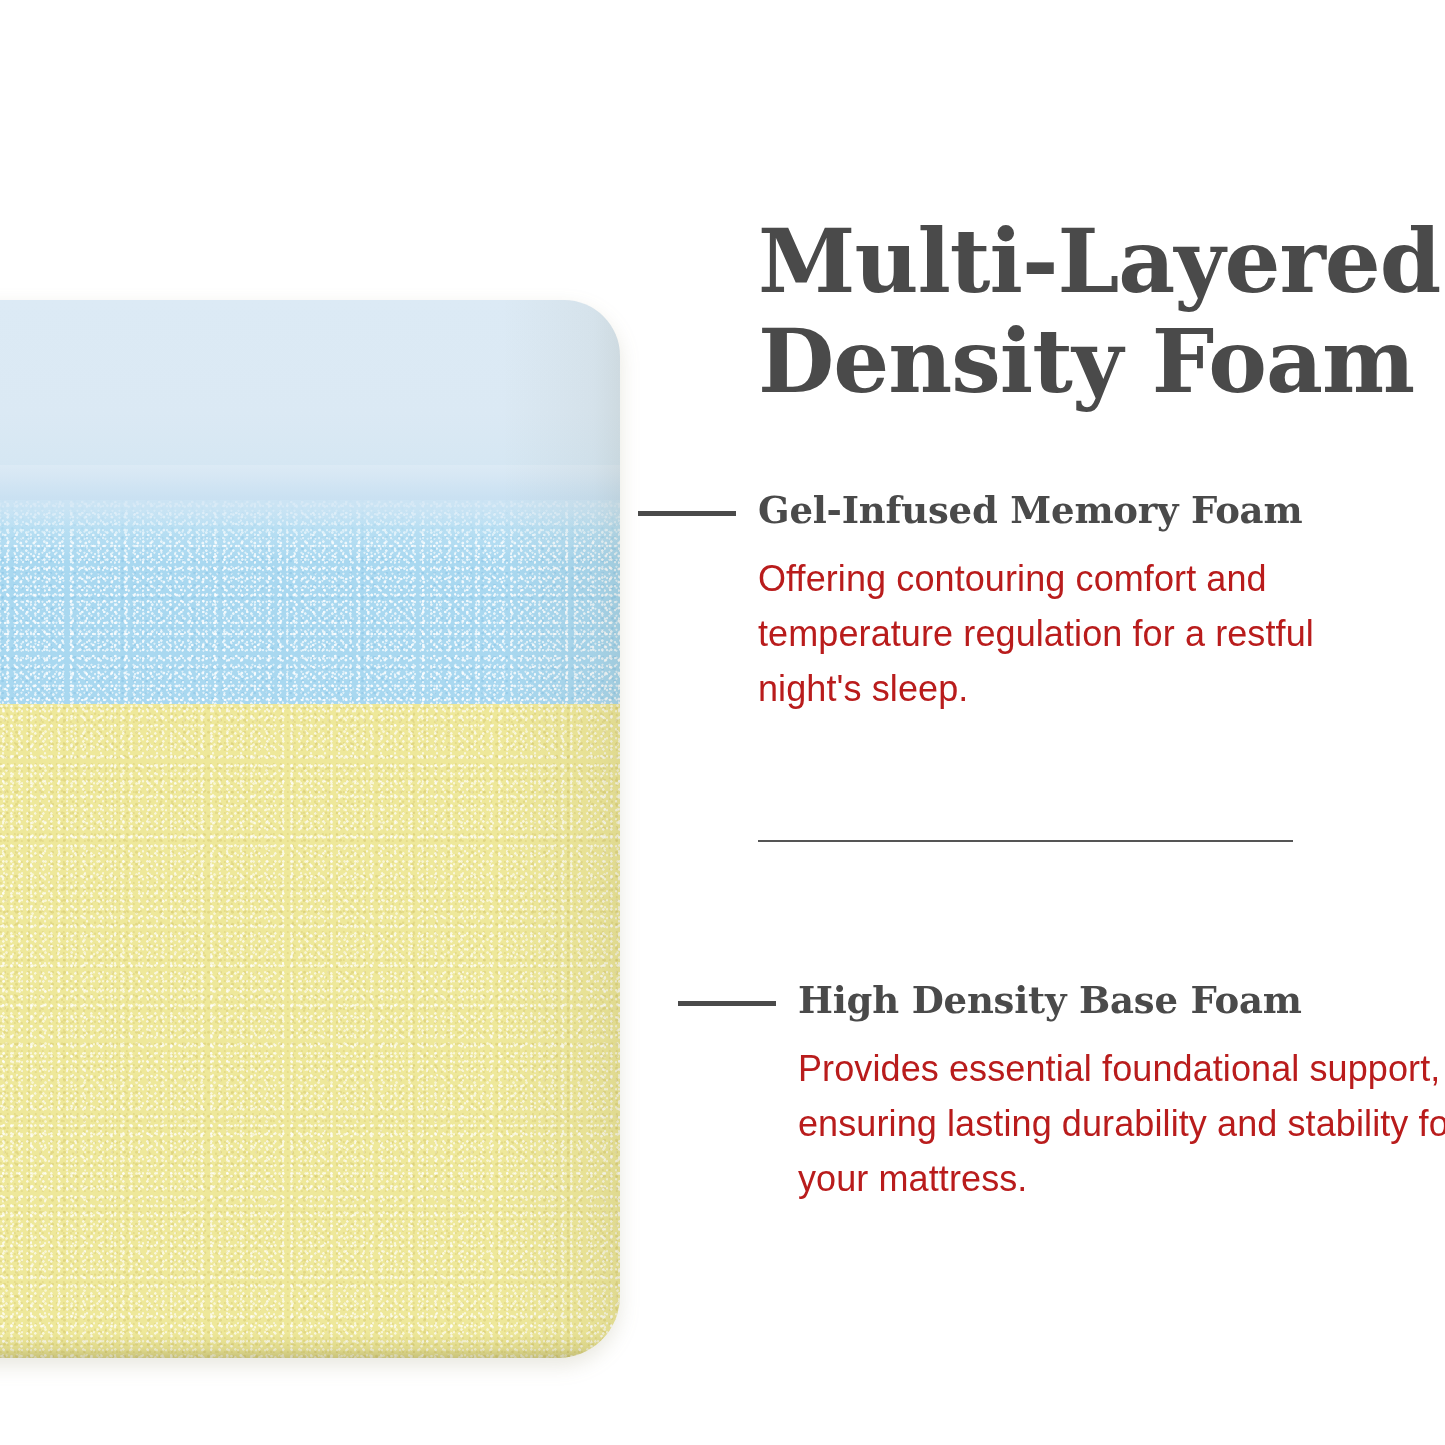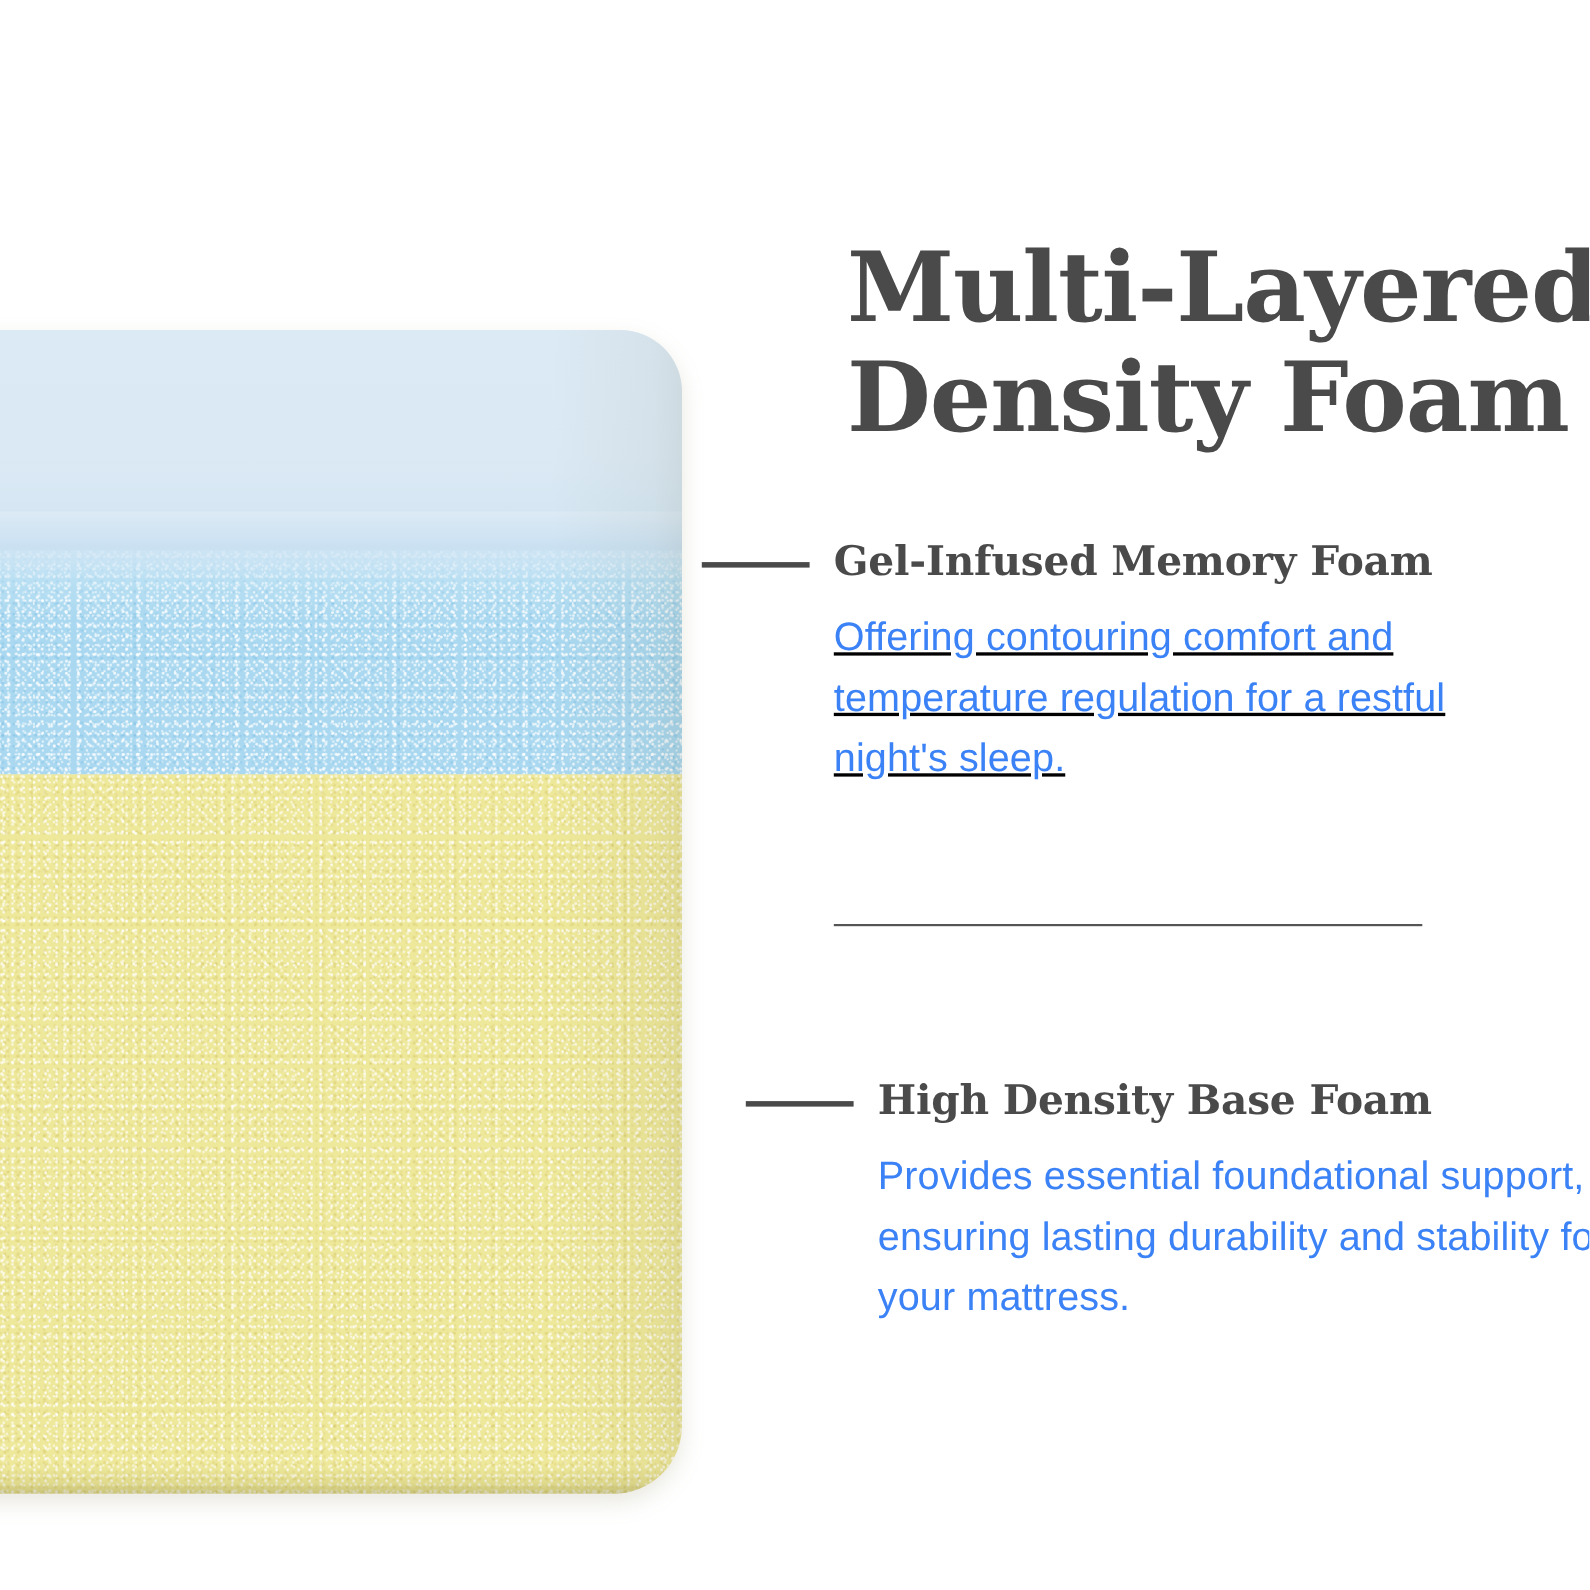--- a/index.html
+++ b/index.html
@@ -118,37 +118,37 @@
     position: absolute;
     left: 758px;
     top: 0;
     width: 660px;
     height: 100%;
   }
 
   #headline {
     position: absolute;
     top: 152px;
-    left: 12px;
+    left: 0;
     width: 640px;
     font-family: "DejaVu Serif", "Liberation Serif", serif;
     font-weight: 700;
     font-size: 88px;
     line-height: 100px;
     letter-spacing: -1px;
     color: #4a4a4a;
   }
   #headline .hl-line { display: block; white-space: nowrap; }
 
   .feature-block {
     position: absolute;
     left: 0;
     width: 660px;
   }
-  #feature-block-1 { top: 487px; text-decoration: underline; }
+  #feature-block-1 { top: 487px; }
   #feature-block-2 { top: 977px; margin-left: 40px; }
 
   .feature-heading-row {
     position: relative;
     height: 52px;
   }
   .leader-dash {
     position: absolute;
     left: -120px;
     top: 24px;
@@ -168,21 +168,21 @@
     color: #4a4a4a;
     white-space: nowrap;
   }
   .feature-body {
     margin-top: 12px;
     font-family: "Liberation Sans", sans-serif;
     font-weight: 400;
     font-size: 36px;
     line-height: 55px;
     letter-spacing: 0.1px;
-    color: #3b82f6;
+    color: #b91c1c;
     width: 665px;
   }
 
   #section-divider {
     position: absolute;
     left: 0px;
     top: 840px;
     width: 535px;
     height: 2px;
     background: #555555;

